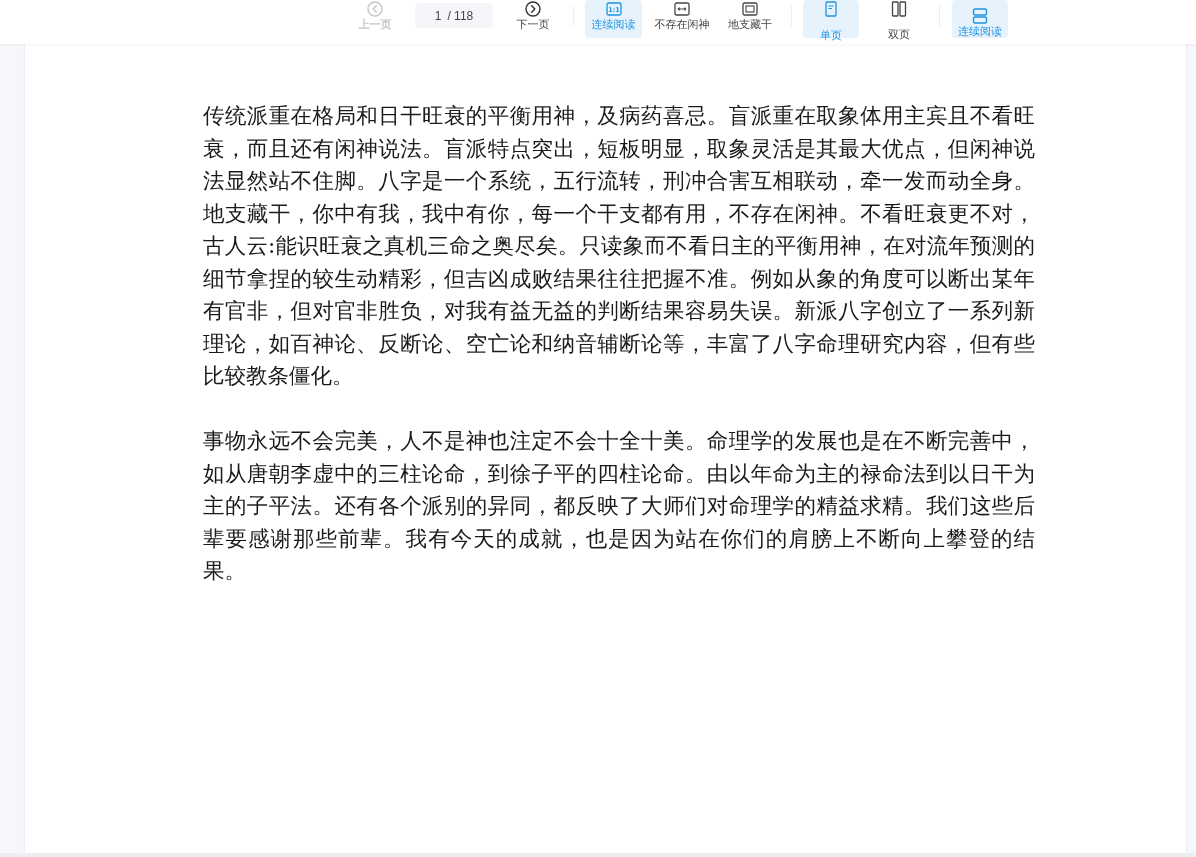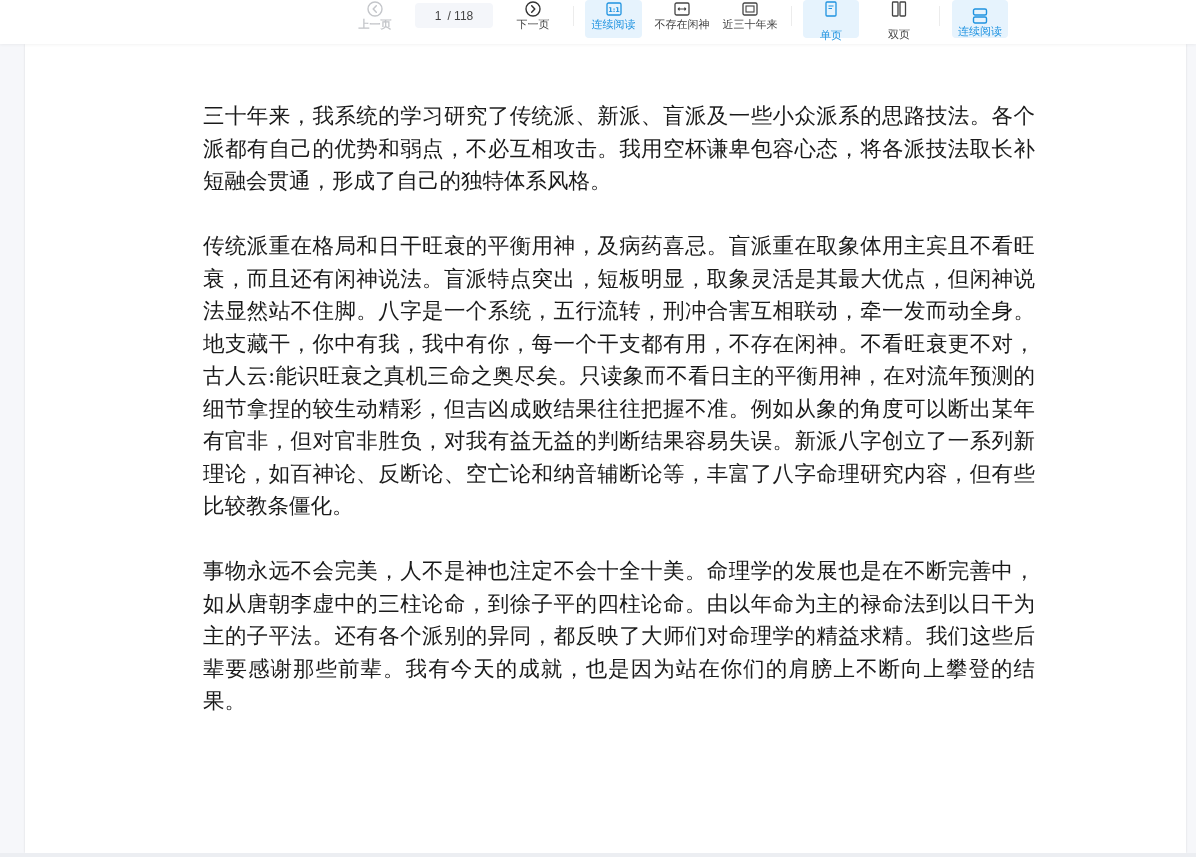--- a/index.html
+++ b/index.html
@@ -167,21 +167,21 @@
       <span class="lbl">不存在闲神</span>
     </div>
 
     <div class="tb-btn" style="left:722px; width:56px;">
       <span class="ico">
         <svg width="16" height="14" viewBox="0 0 16 14">
             <rect x="1" y="1" width="14" height="12" rx="1.5" fill="none" stroke="#444" stroke-width="1.3"></rect>
             <rect x="4" y="4" width="8" height="6" fill="none" stroke="#444" stroke-width="1.1"></rect>
           </svg>
       </span>
-      <span class="lbl">近三十年来</span>
+      <span class="lbl">地支藏干</span>
     </div>
 
     <div class="sep" style="left:791px;"></div>
 
     <div class="tb-btn active" style="left:803px; width:56px;gap:11px;">
       <span class="ico">
         <svg width="14" height="16" viewBox="0 0 14 16">
             <rect x="2" y="1" width="10" height="14" rx="1" fill="none" stroke="#1f93e0" stroke-width="1.3"></rect>
             <path d="M4.5 5 H9.5 M4.5 7.5 H8" stroke="#1f93e0" stroke-width="1.1"></path>
           </svg>
@@ -207,20 +207,19 @@
             <rect x="1.5" y="1" width="13" height="6" rx="1.5" fill="none" stroke="#1f93e0" stroke-width="1.4"></rect>
             <rect x="1.5" y="9" width="13" height="6" rx="1.5" fill="none" stroke="#1f93e0" stroke-width="1.4"></rect>
           </svg>
       </span>
       <span class="lbl">连续阅读</span>
     </div>
   </div>
 
   <div class="page">
     <div class="content">
-      <p>三十年来，我系统的学习研究了传统派、新派、盲派及一些小众派系的思路技法。各个派都有自己的优势和弱点，不必互相攻击。我用空杯谦卑包容心态，将各派技法取长补短融会贯通，形成了自己的独特体系风格。</p>
       <p>传统派重在格局和日干旺衰的平衡用神，及病药喜忌。盲派重在取象体用主宾且不看旺衰，而且还有闲神说法。盲派特点突出，短板明显，取象灵活是其最大优点，但闲神说法显然站不住脚。八字是一个系统，五行流转，刑冲合害互相联动，牵一发而动全身。地支藏干，你中有我，我中有你，每一个干支都有用，不存在闲神。不看旺衰更不对，古人云:能识旺衰之真机三命之奥尽矣。只读象而不看日主的平衡用神，在对流年预测的细节拿捏的较生动精彩，但吉凶成败结果往往把握不准。例如从象的角度可以断出某年有官非，但对官非胜负，对我有益无益的判断结果容易失误。新派八字创立了一系列新理论，如百神论、反断论、空亡论和纳音辅断论等，丰富了八字命理研究内容，但有些比较教条僵化。</p>
       <p>事物永远不会完美，人不是神也注定不会十全十美。命理学的发展也是在不断完善中，如从唐朝李虚中的三柱论命，到徐子平的四柱论命。由以年命为主的禄命法到以日干为主的子平法。还有各个派别的异同，都反映了大师们对命理学的精益求精。我们这些后辈要感谢那些前辈。我有今天的成就，也是因为站在你们的肩膀上不断向上攀登的结果。</p>
     </div>
   </div>
 
   <div class="page-border-bottom"></div>
 </div>
 
 </body></html>

